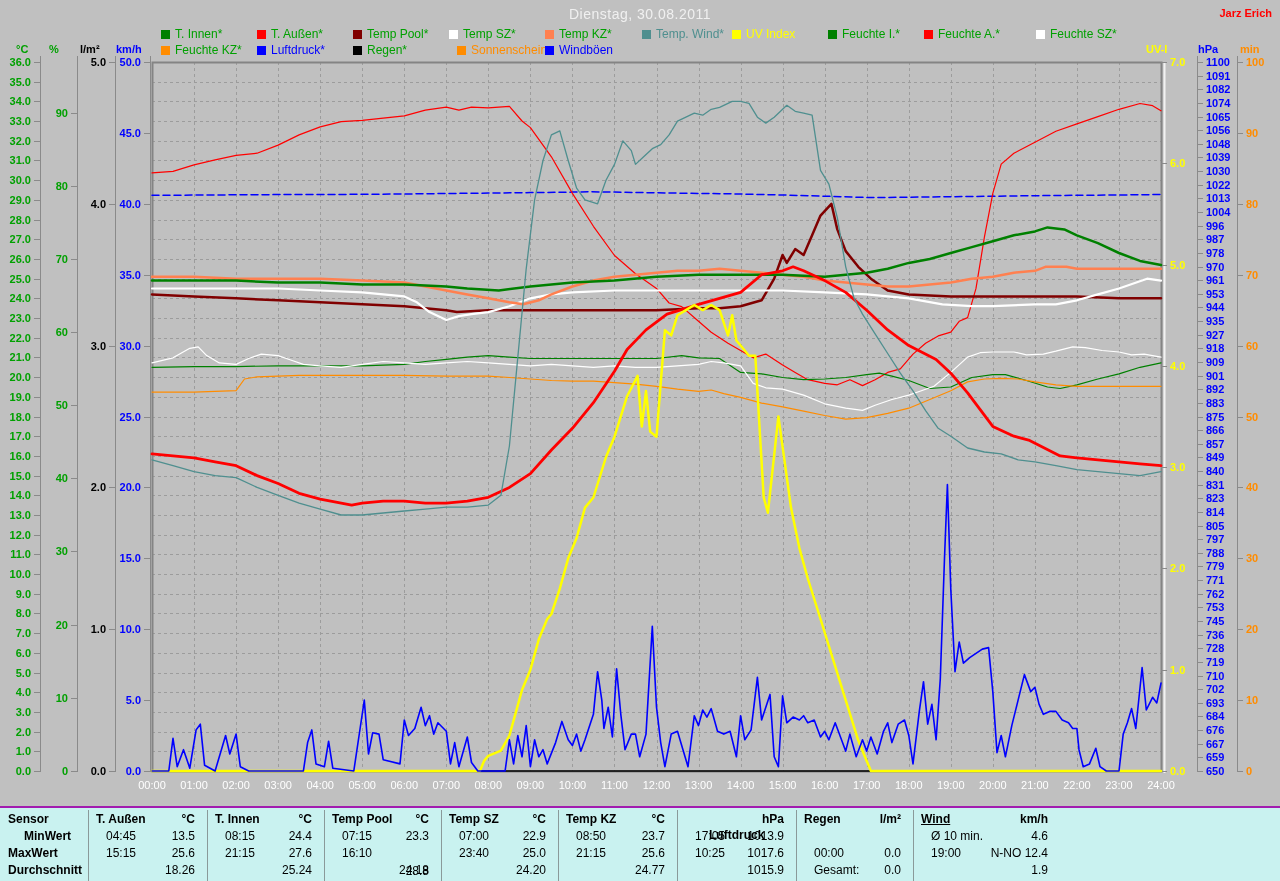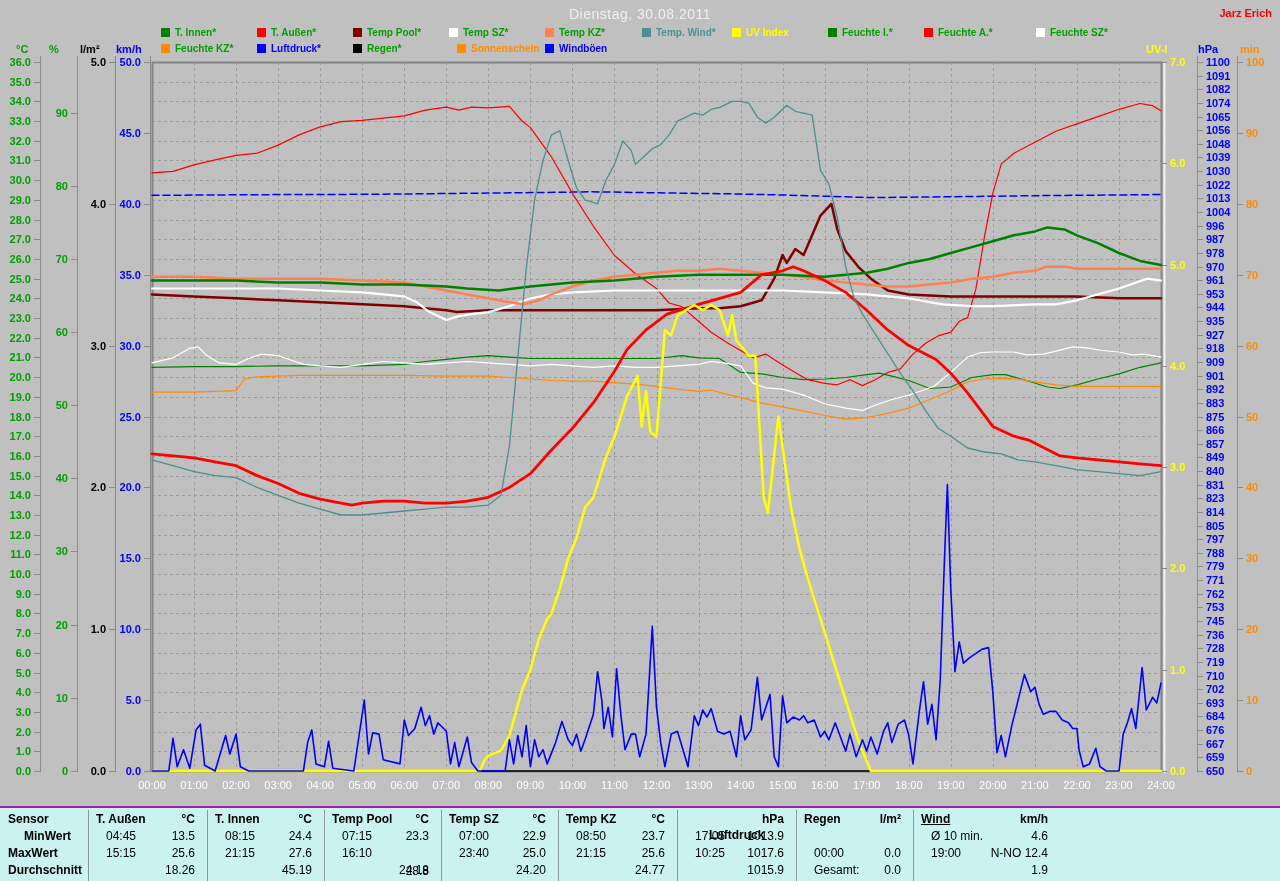--- a/index.html
+++ b/index.html
@@ -1,19 +1,19 @@
 <!DOCTYPE html>
 <html><head>
 <meta charset="utf-8">
 <style>
   html,body{margin:0;padding:0}
   body{width:1280px;height:881px;background:#c0c0c0;font-family:"Liberation Sans",sans-serif;position:relative;overflow:hidden}
   .title{position:absolute;top:6px;left:0;width:100%;text-align:center;color:#f0f0f0;font-size:14px;letter-spacing:.5px}
   .signature{position:absolute;top:7px;right:8px;color:#ff0000;font-size:11px;font-weight:bold}
-  .leg{position:absolute;height:13px;font-size:10px;font-weight:bold;white-space:nowrap}
+  .leg{position:absolute;height:13px;font-size:12px;font-weight:normal;white-space:nowrap}
   .leg .sw{display:inline-block;width:9px;height:9px;margin-right:5px;vertical-align:-1px}
   #chart{position:absolute;left:0;top:0}
   #chart text{font-family:"Liberation Sans",sans-serif}
   #stats{position:absolute;left:0;top:806px;width:1280px;height:75px;background:#c9f2f0;border-top:2px solid #a21caf;font-size:12px;color:#000}
   #stats .sep{position:absolute;top:2px;height:71px;width:1px;background:#8a9a9a}
   #stats .cell{position:absolute;white-space:nowrap}
   #stats .b{font-weight:bold}
   #stats .r{text-align:right}
 </style>
 </head>
@@ -453,21 +453,21 @@
       <div class="cell " style="left: 106px; top: 38px;">15:15</div>
       <div class="cell r" style="left: 88px; top: 38px; width: 107px;">25.6</div>
       <div class="cell r" style="left: 88px; top: 55px; width: 107px;">18.26</div>
       <div class="sep" style="left: 88px;"></div>
       <div class="cell b" style="left: 215px; top: 4px;">T. Innen</div>
       <div class="cell b r" style="left: 207px; top: 4px; width: 105px;">°C</div>
       <div class="cell " style="left: 225px; top: 21px;">08:15</div>
       <div class="cell r" style="left: 207px; top: 21px; width: 105px;">24.4</div>
       <div class="cell " style="left: 225px; top: 38px;">21:15</div>
       <div class="cell r" style="left: 207px; top: 38px; width: 105px;">27.6</div>
-      <div class="cell r" style="left: 207px; top: 55px; width: 105px;">45.19</div>
+      <div class="cell r" style="left: 207px; top: 55px; width: 105px;">25.24</div>
       <div class="sep" style="left: 207px;"></div>
       <div class="cell b" style="left: 332px; top: 4px;">Temp Pool</div>
       <div class="cell b r" style="left: 324px; top: 4px; width: 105px;">°C</div>
       <div class="cell " style="left: 342px; top: 21px;">07:15</div>
       <div class="cell r" style="left: 324px; top: 21px; width: 105px;">23.3</div>
       <div class="cell " style="left: 342px; top: 38px;">16:10</div>
       <div class="cell r" style="left: 324px; top: 56px; width: 105px;">28.8</div>
       <div class="cell r" style="left: 324px; top: 55px; width: 105px;">24.18</div>
       <div class="sep" style="left: 324px;"></div>
       <div class="cell b" style="left: 449px; top: 4px;">Temp SZ</div>

